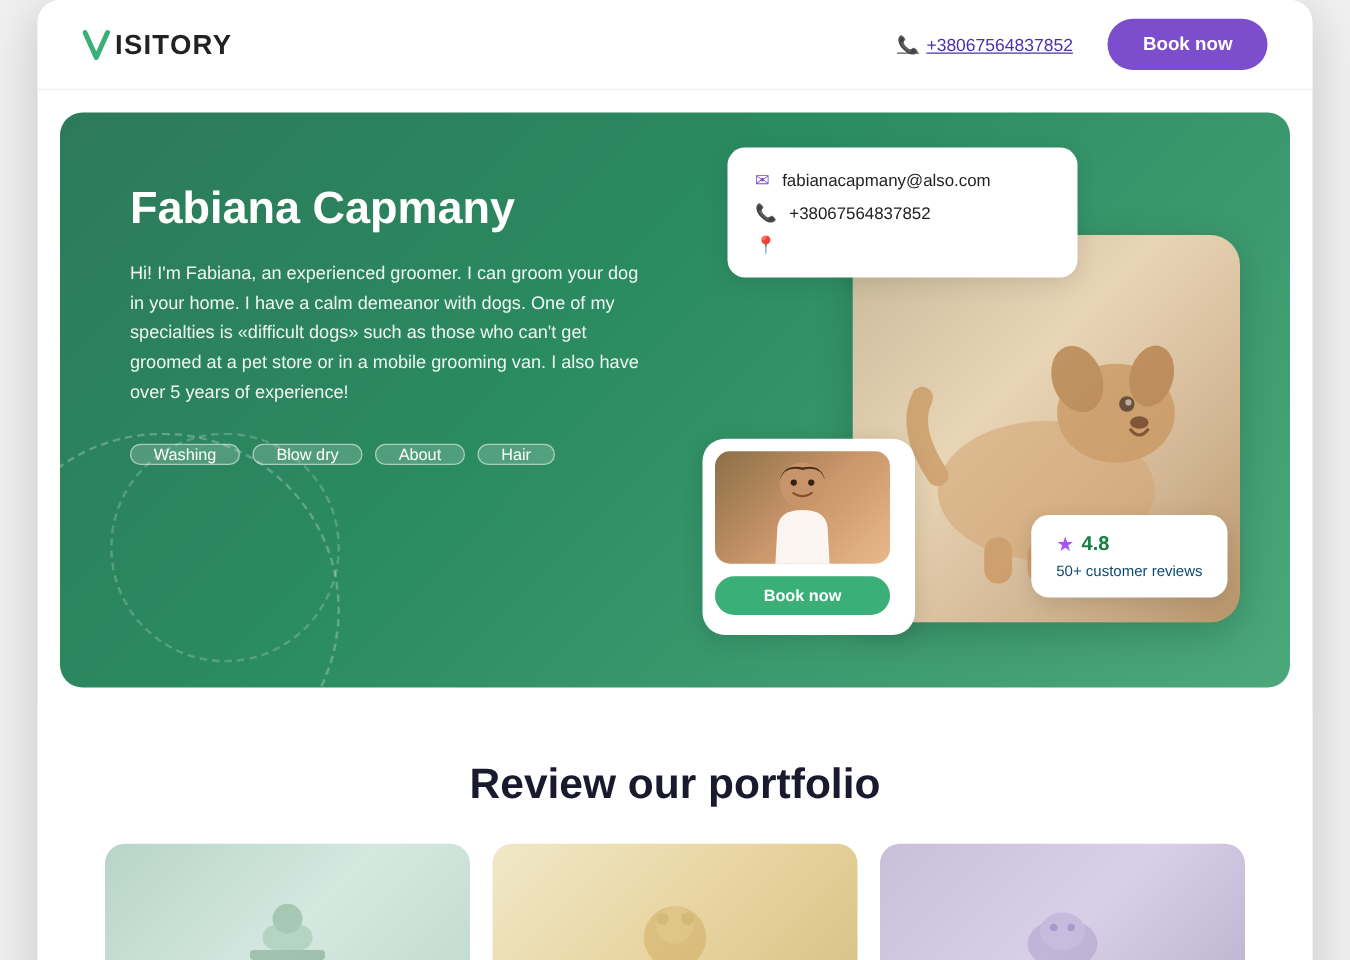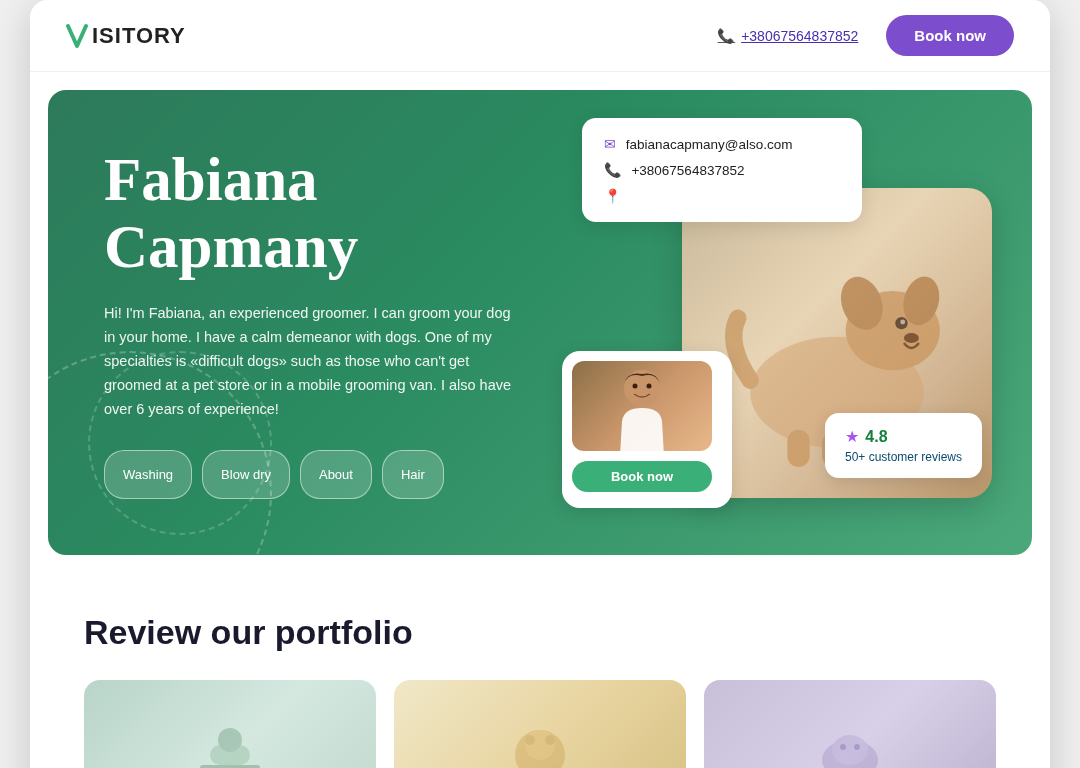--- a/index.html
+++ b/index.html
@@ -108,45 +108,44 @@
       height: 180px;
       border: 2px dashed rgba(255,255,255,0.2);
       border-radius: 50%;
     }
     .hero-left {
       max-width: 480px;
       position: relative;
       z-index: 2;
     }
     .hero-name {
-      font-size: 61px;
+      font-size: 36px;
       font-weight: 800;
       color: #fff;
       line-height: 1.1;
       margin-bottom: 22px;
-      font-family: Liberation Serif, serif;
     }
     .hero-desc {
       font-size: 14.5px;
       color: rgba(255,255,255,0.92);
       line-height: 1.65;
       max-width: 420px;
       margin-bottom: 28px;
     }
     .tags {
       display: flex;
       gap: 10px;
       flex-wrap: wrap;
     }
     .tag {
       background: rgba(255,255,255,0.18);
       color: #fff;
       border: 1.5px solid rgba(255,255,255,0.5);
       border-radius: 20px;
-      padding: 16px 18px;
+      padding: 0 18px;
       font-size: 13px;
       font-weight: 500;
     }
     
     .hero-right {
       position: absolute;
       right: 40px;
       top: 18px;
       width: 430px;
       height: 430px;
@@ -265,20 +264,21 @@
     
     .portfolio-section {
       padding: 40px 54px 30px;
       background: #fff;
     }
     .section-title {
       font-size: 34px;
       font-weight: 800;
       color: #1a1a2e;
       margin-bottom: 28px;
+      text-align: center;
     }
     .portfolio-grid {
       display: grid;
       grid-template-columns: 1fr 1fr 1fr;
       gap: 18px;
     }
     .portfolio-thumb {
       height: 150px;
       border-radius: 16px;
       overflow: hidden;
@@ -313,21 +313,21 @@
     <a class="nav-phone">
       <span class="phone-icon">📞</span>
       <span>+38067564837852</span>
     </a>
     <button class="book-btn-nav">Book now</button>
   </nav>
 
   <section class="hero">
     <div class="hero-left">
       <h1 class="hero-name">Fabiana Capmany</h1>
-      <p class="hero-desc">Hi! I'm Fabiana, an experienced groomer. I can groom your dog in your home. I have a calm demeanor with dogs. One of my specialties is «difficult dogs» such as those who can't get groomed at a pet store or in a mobile grooming van. I also have over 6 years of experience!</p>
+      <p class="hero-desc">Hi! I'm Fabiana, an experienced groomer. I can groom your dog in your home. I have a calm demeanor with dogs. One of my specialties is «difficult dogs» such as those who can't get groomed at a pet store or in a mobile grooming van. I also have over 5 years of experience!</p>
       <div class="tags">
         <span class="tag">Washing</span>
         <span class="tag">Blow dry</span>
         <span class="tag">About</span>
         <span class="tag">Hair</span>
       </div>
     </div>
 
     <div class="hero-right">
 

